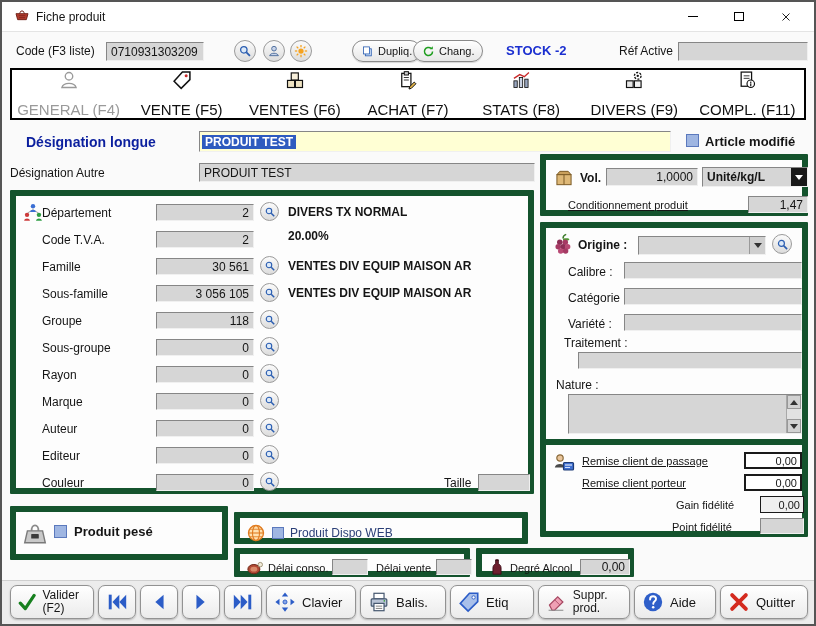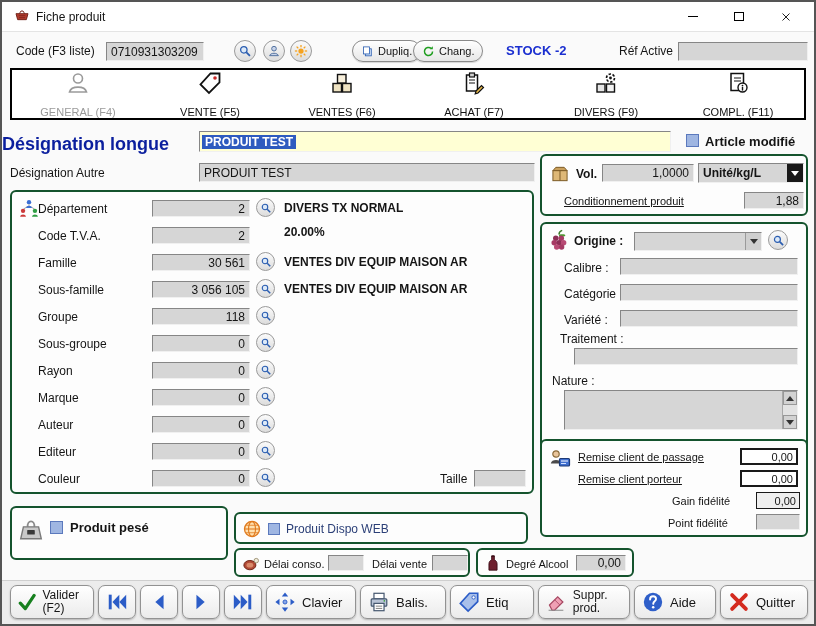--- a/index.html
+++ b/index.html
@@ -7,33 +7,33 @@
   #app{position:relative;width:816px;height:626px;background:#fafafa;border:2px solid #555;
        font-family:Liberation Sans, sans-serif;font-size:12px;color:#151515;overflow:hidden}
   .abs{position:absolute}
   .lbl{position:absolute;font-size:12px;white-space:nowrap;color:#151515}
   .sm{font-size:11px}
   .b{font-weight:bold}
   .u{text-decoration:underline}
   .fld{position:absolute;background:#d6d6d6;border:1px solid;border-color:#868686 #f0f0f0 #f0f0f0 #868686;
        font-size:12px;display:flex;align-items:center;padding:0 4px;white-space:nowrap;overflow:hidden}
   .fld.r{justify-content:flex-end}
-  .gbox{position:absolute;border:2px solid #14532d;border-radius:6px;background:#fdfdfd}
+  .gbox{position:absolute;border:6px solid #14532d;border-radius:1px;background:#fdfdfd}
   .cbtn{position:absolute;border-radius:50%;background:linear-gradient(#fbfbfb,#dcdcdc);
         border:1px solid #9a9a9a;display:flex;align-items:center;justify-content:center}
   .cb{position:absolute;width:13px;height:13px;background:#9fb6e2;border:1px solid #5b79bd}
   .pill{position:absolute;height:22px;border:1px solid #8a8a8a;border-radius:11px;
         background:linear-gradient(#ffffff,#e7e7e7);display:flex;align-items:center;gap:4px;
         padding:0 8px;font-size:11px;box-shadow:0 1px 1px rgba(0,0,0,.15)}
   .titlebar{position:absolute;top:0;left:0;right:0;height:30px;background:#fff;border-bottom:1px solid #e4e4e4}
   .wbtn{position:absolute;top:0;width:46px;height:29px;display:flex;align-items:center;justify-content:center}
   .tabbar{position:absolute;left:8px;top:66px;width:796px;height:52px;border:2px solid #000;
           background:#fff;display:flex}
   .tab{flex:1;display:flex;flex-direction:column;align-items:center;justify-content:flex-end;gap:11px;
-       font-size:11px;color:#111}
+       font-size:15px;color:#111}
   .tab.dim{color:#9a9a9a}
   .yinput{position:absolute;background:#ffffd4;border:1px solid;border-color:#868686 #f0f0f0 #f0f0f0 #868686;
           display:flex;align-items:center;padding:0 2px}
   .sel{background:#2e5bbf;color:#fff;font-weight:bold;font-size:12px;padding:0 3px}
   .dd{position:absolute;display:flex;align-items:stretch;background:#d6d6d6;border:1px solid;
       border-color:#868686 #f0f0f0 #f0f0f0 #868686}
   .ddtext{flex:1;display:flex;align-items:center;padding:0 4px;font-size:12px;font-weight:bold;
           white-space:nowrap;overflow:hidden}
   .ddbtn{width:16px;background:#191919;display:flex;align-items:center;justify-content:center}
   .ddbtn2{width:16px;background:#cfcfcf;border-left:1px solid #9a9a9a;display:flex;align-items:center;justify-content:center}
@@ -316,33 +316,39 @@
       <span>VENTES (F6)</span>
     </div>
     <div class="tab">
       <svg class="ic" width="24" height="24" style="color:#111">
           <use href="#i-tachat"></use>
         </svg>
       <span>ACHAT (F7)</span>
     </div>
     <div class="tab">
       <svg class="ic" width="24" height="24" style="color:#111">
+          <use href="#i-tstats"></use>
+        </svg>
+      <span>STATS (F8)</span>
+    </div>
+    <div class="tab">
+      <svg class="ic" width="24" height="24" style="color:#111">
           <use href="#i-tdivers"></use>
         </svg>
       <span>DIVERS (F9)</span>
     </div>
     <div class="tab">
       <svg class="ic" width="24" height="24" style="color:#111">
           <use href="#i-tcompl"></use>
         </svg>
       <span>COMPL. (F11)</span>
     </div>
   </div>
 
-  <span class="lbl b navy" style="left:0;top:132px;font-size:18px">Désignation longue</span>
+  <span class="lbl b navy" style="left:24px;top:132px;font-size:14px">Désignation longue</span>
   <div class="yinput" style="left:197px;top:129px;width:472px;height:21px">
     <span class="sel">PRODUIT TEST</span>
   </div>
   <span class="cb" style="left:684px;top:132px"></span>
   <span class="lbl b" style="left:703px;top:132px;font-size:13px">Article modifié</span>
 
   <span class="lbl" style="left:8px;top:164px">Désignation Autre</span>
   <div class="fld" style="left:197px;top:161px;width:336px;height:19px">PRODUIT TEST</div>
 
   <div class="gbox" style="left:8px;top:188px;width:524px;height:304px">
@@ -447,21 +453,21 @@
       </svg>
     <span class="lbl b" style="left:34px;top:11px">Vol.</span>
     <div class="fld r" style="left:60px;top:8px;width:92px;height:18px">1,0000</div>
     <div class="dd" style="left:156px;top:7px;width:106px;height:20px">
       <span class="ddtext">Unité/kg/L</span>
       <span class="ddbtn">
           <span class="triw"></span>
         </span>
     </div>
     <span class="lbl sm u" style="left:22px;top:39px">Conditionnement produit</span>
-    <div class="fld r" style="left:202px;top:36px;width:60px;height:17px">1,88</div>
+    <div class="fld r" style="left:202px;top:36px;width:60px;height:17px">1,47</div>
   </div>
 
   <div class="gbox" style="left:538px;top:220px;width:268px;height:230px">
     <svg class="ic abs" style="left:6px;top:5px" width="22" height="22">
         <use href="#i-grapes"></use>
       </svg>
     <span class="lbl b" style="left:32px;top:10px">Origine :</span>
     <div class="dd" style="left:92px;top:8px;width:128px;height:19px">
       <span class="ddtext" style="font-weight:normal"></span>
       <span class="ddbtn2">

